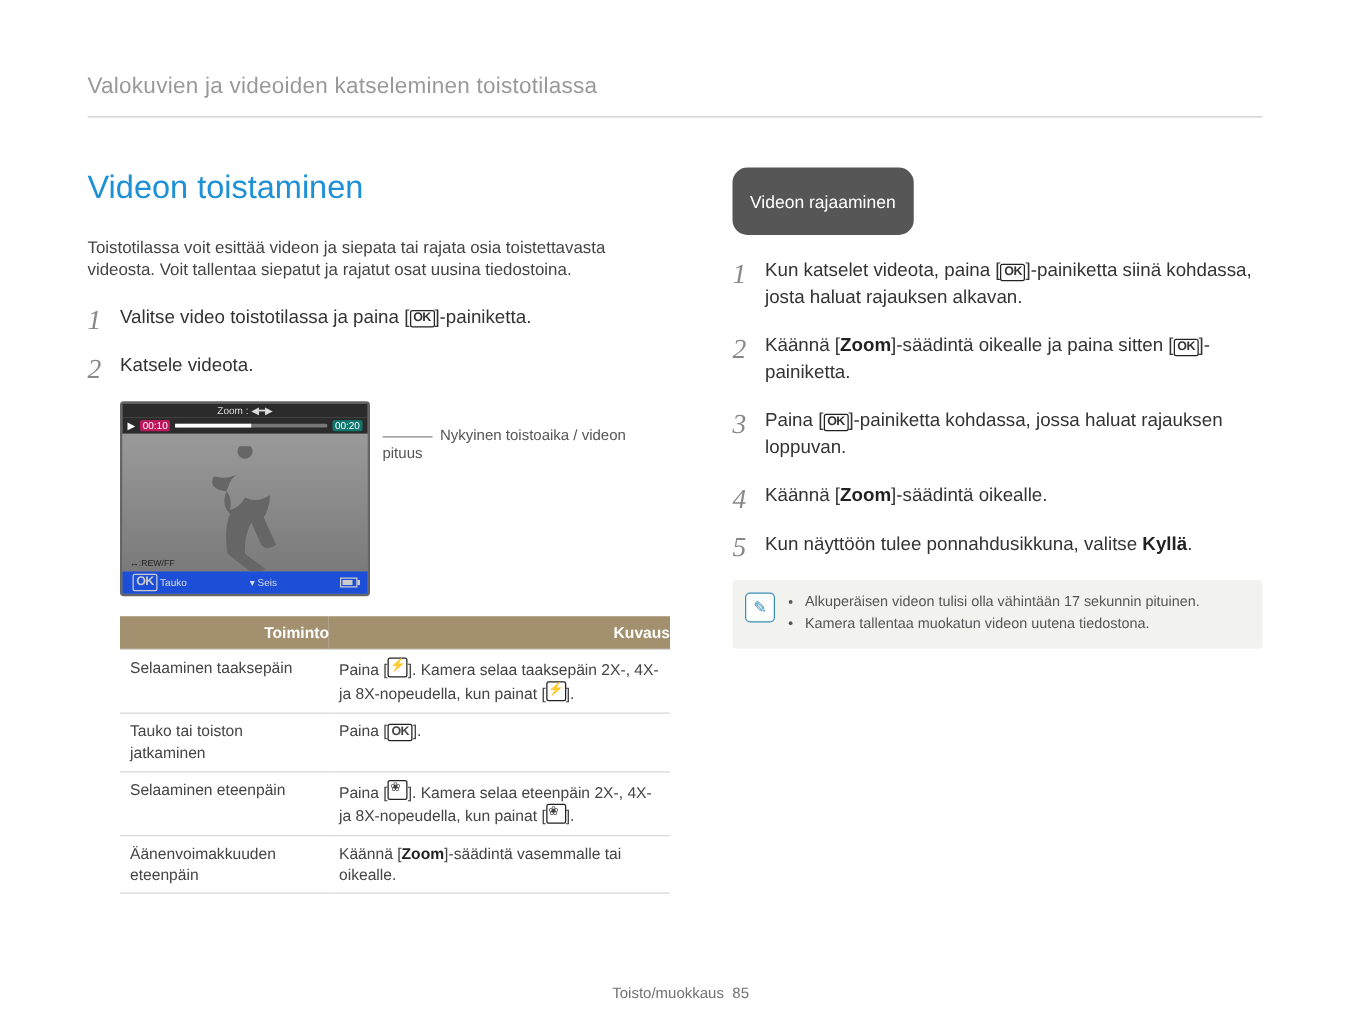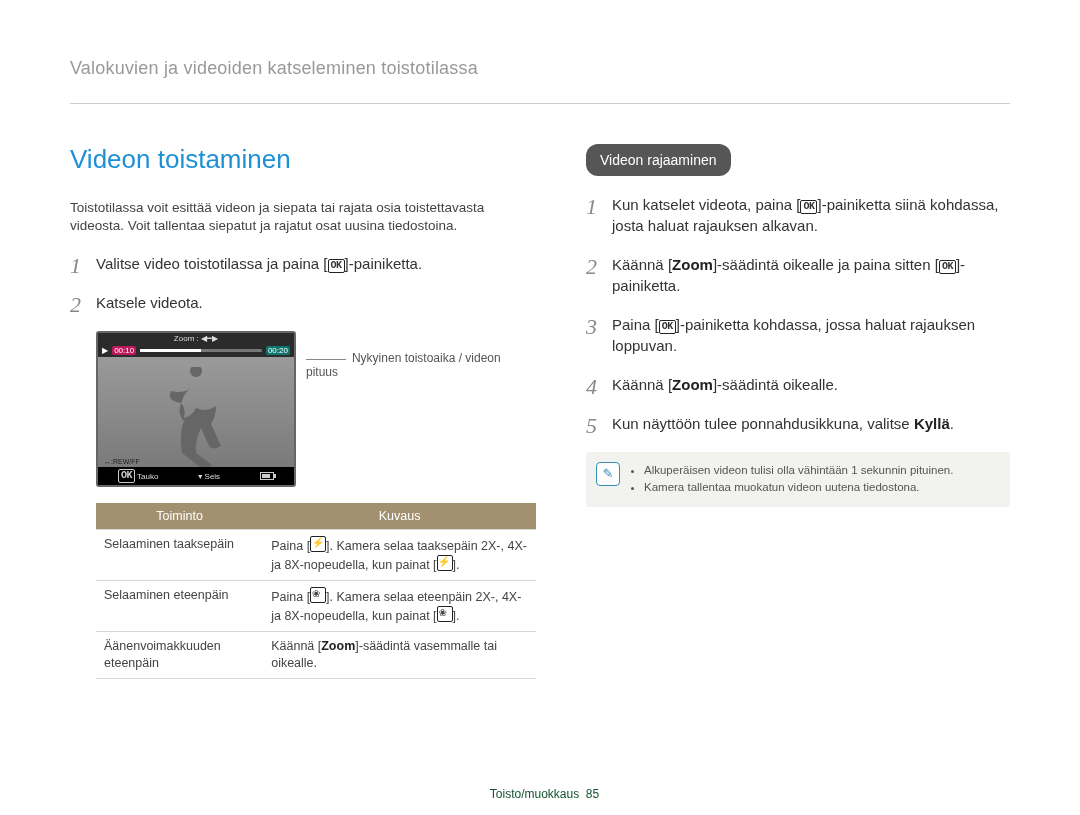--- a/index.html
+++ b/index.html
@@ -15,21 +15,21 @@
     position: relative;
     box-sizing: border-box;
     padding: 58px 70px 0 70px;
   }
   .header-line {
     color: #999;
     font-size: 18px;
     font-weight: 400;
     letter-spacing: 0.2px;
     border-bottom: 1px solid #ccc;
-    padding-bottom: 24px;
+    padding-bottom: 14px;
     margin-bottom: 40px;
   }
   .cols {
     display: flex;
     gap: 50px;
   }
   .col-left {
     flex: 0 0 460px;
   }
   .col-right {
@@ -72,21 +72,21 @@
   }
   .ok-icon {
     display: inline-block;
     border: 1.5px solid #222;
     border-radius: 2px;
     font-size: 10px;
     font-weight: bold;
     line-height: 1;
     padding: 1px 2px;
     vertical-align: 1px;
-    font-family: Liberation Mono, monospace;
+    font-family: Liberation Sans, sans-serif;
     letter-spacing: -0.5px;
   }
   .flash-icon, .macro-icon {
     display: inline-block;
     width: 14px;
     height: 14px;
     border: 1.2px solid #222;
     border-radius: 2px;
     vertical-align: -2px;
     position: relative;
@@ -162,27 +162,27 @@
     transform: translateX(-50%);
   }
   .vf-rewff {
     position: absolute;
     bottom: 2px;
     left: 6px;
     font-size: 7px;
     color: #222;
   }
   .vf-bottom {
-    background: #000000;
+    background: #1d4ed8;
     color: #ddd;
     font-size: 8px;
     display: flex;
     justify-content: space-between;
     align-items: center;
-    padding: 2px 20px;
+    padding: 2px 8px;
   }
   .vf-bottom .batt {
     display:inline-block;
     width:12px;height:6px;
     border:1px solid #ccc;
     position:relative;
   }
   .vf-bottom .batt::after{
     content:"";position:absolute;right:-3px;top:1px;width:2px;height:4px;background:#ccc;
   }
@@ -204,42 +204,42 @@
   table.func {
     border-collapse: collapse;
     width: 440px;
     font-size: 12.5px;
     margin-left: 26px;
     margin-top: 4px;
   }
   table.func th {
     background: #a3906f;
     color: #fff;
-    font-weight: 400;
-    text-align: center;
+    font-weight: 700;
+    text-align: right;
     padding: 6px 0;
     border: none;
   }
   table.func td {
     border-top: 1px solid #d9d9d9;
     padding: 6px 8px;
     color: #444;
     vertical-align: top;
     line-height: 1.35;
   }
   table.func tr:last-child td {
     border-bottom: 1px solid #d9d9d9;
   }
   
   .pill {
     display: inline-block;
     background: #565656;
     color: #fff;
     font-size: 14px;
-    padding: 8px 14px;
+    padding: 19px 14px;
     border-radius: 12px;
     margin-bottom: 18px;
   }
   .note-box {
     background: #f2f2ee;
     border-radius: 3px;
     padding: 10px 12px 10px 44px;
     font-size: 11.5px;
     color: #555;
     position: relative;
@@ -264,21 +264,21 @@
   .note-box ul {
     margin: 0;
     padding-left: 14px;
   }
   .footer {
     position: absolute;
     bottom: 14px;
     left: 0; right: 16px;
     text-align: center;
     font-size: 12px;
-    color: #14532d;
+    color: #737373;
     margin-left: 25px;
   }
   .bold { font-weight: bold; color:#222; }
 </style>
 </head>
 <body>
 
 <div class="page">
 
   <div class="header-line">Valokuvien ja videoiden katseleminen toistotilassa</div>
@@ -337,20 +337,26 @@
           </tr>
         </thead>
         <tbody>
           <tr>
             <td>Selaaminen taaksepäin</td>
             <td>
               <span>Paina [</span><span class="flash-icon"></span><span>]. Kamera selaa taaksepäin 2X-, 4X- ja 8X-nopeudella, kun painat [</span><span class="flash-icon"></span><span>].</span>
             </td>
           </tr>
           <tr>
+            <td>Tauko tai toiston jatkaminen</td>
+            <td>
+              <span>Paina [</span><span class="ok-icon">OK</span><span>].</span>
+            </td>
+          </tr>
+          <tr>
             <td>Selaaminen eteenpäin</td>
             <td>
               <span>Paina [</span><span class="macro-icon"></span><span>]. Kamera selaa eteenpäin 2X-, 4X- ja 8X-nopeudella, kun painat [</span><span class="macro-icon"></span><span>].</span>
             </td>
           </tr>
           <tr>
             <td>Äänenvoimakkuuden eteenpäin</td>
             <td>
               <span>Käännä [</span><span class="bold">Zoom</span><span>]-säädintä vasemmalle tai oikealle.</span>
             </td>
@@ -383,21 +389,21 @@
         </li>
         <li>
           <span class="num">5</span>
           <span>Kun näyttöön tulee ponnahdusikkuna, valitse </span><span class="bold">Kyllä</span><span>.</span>
         </li>
       </ol>
 
       <div class="note-box">
         <div class="note-icon">✎</div>
         <ul>
-          <li>Alkuperäisen videon tulisi olla vähintään 1 sekunnin pituinen.</li>
+          <li>Alkuperäisen videon tulisi olla vähintään 17 sekunnin pituinen.</li>
           <li>Kamera tallentaa muokatun videon uutena tiedostona.</li>
         </ul>
       </div>
 
     </div>
 
   </div>
 
   <div class="footer">
     <span>Toisto/muokkaus</span>&nbsp;&nbsp;<span>85</span>

